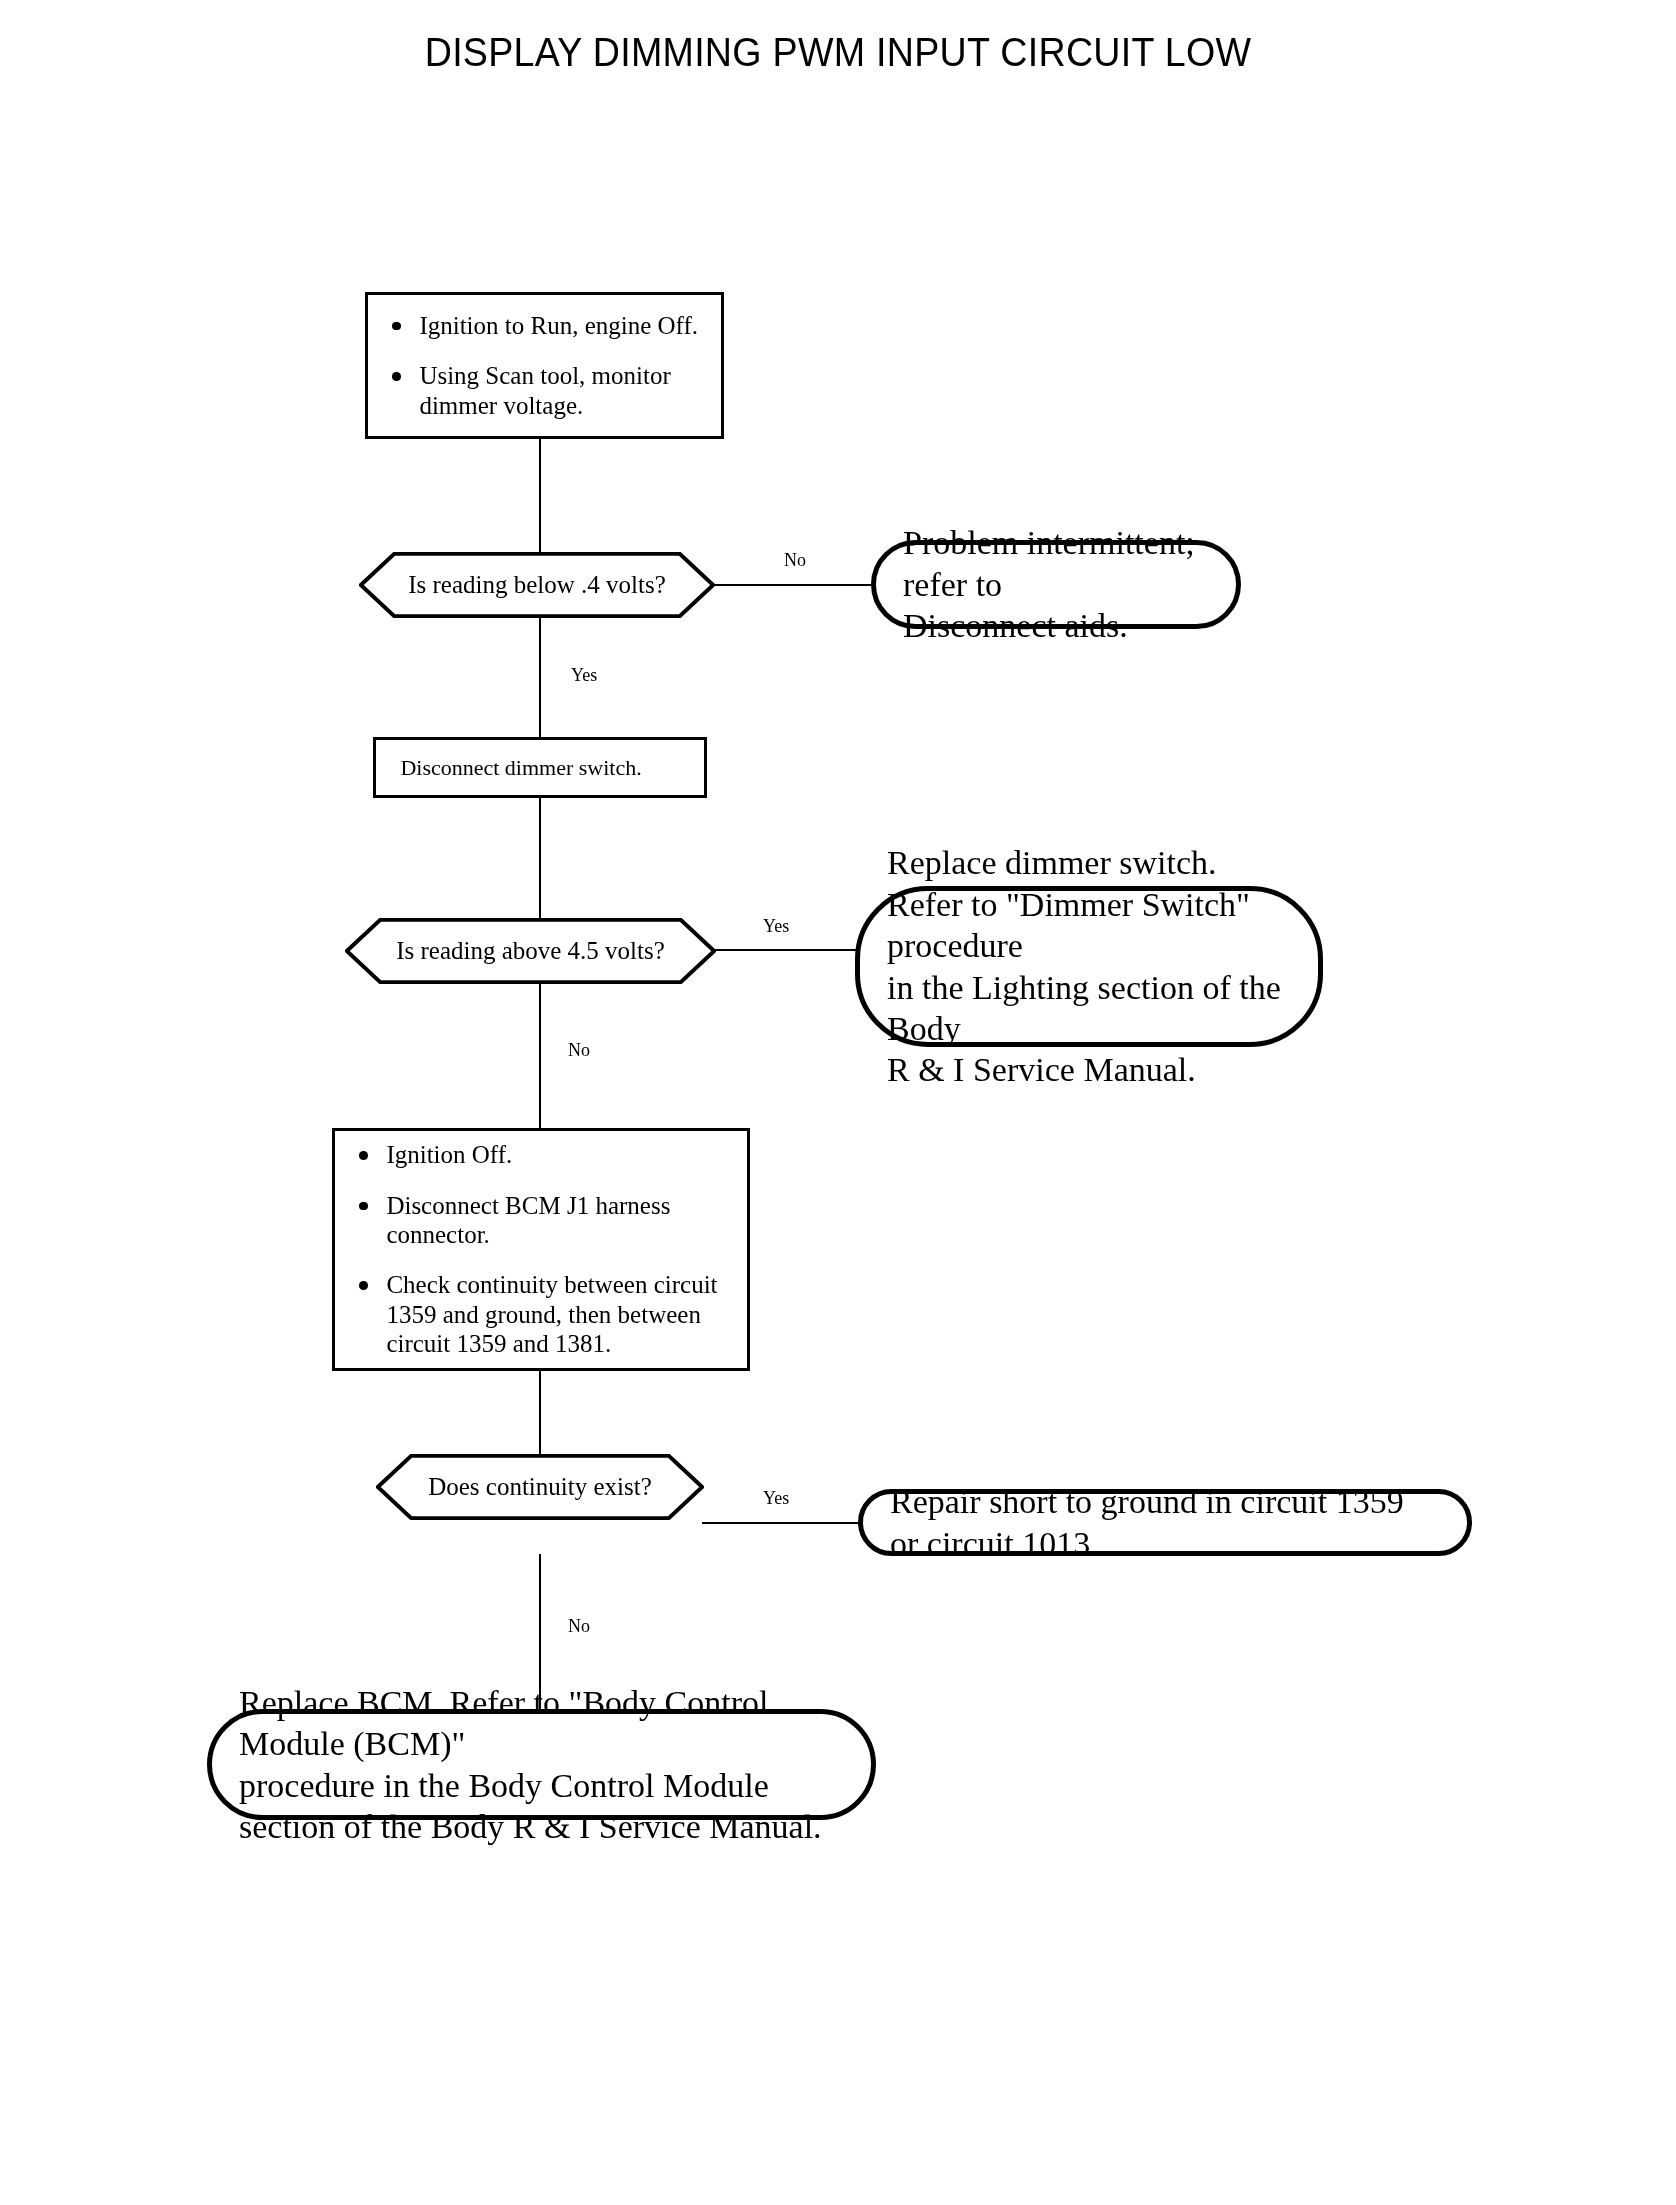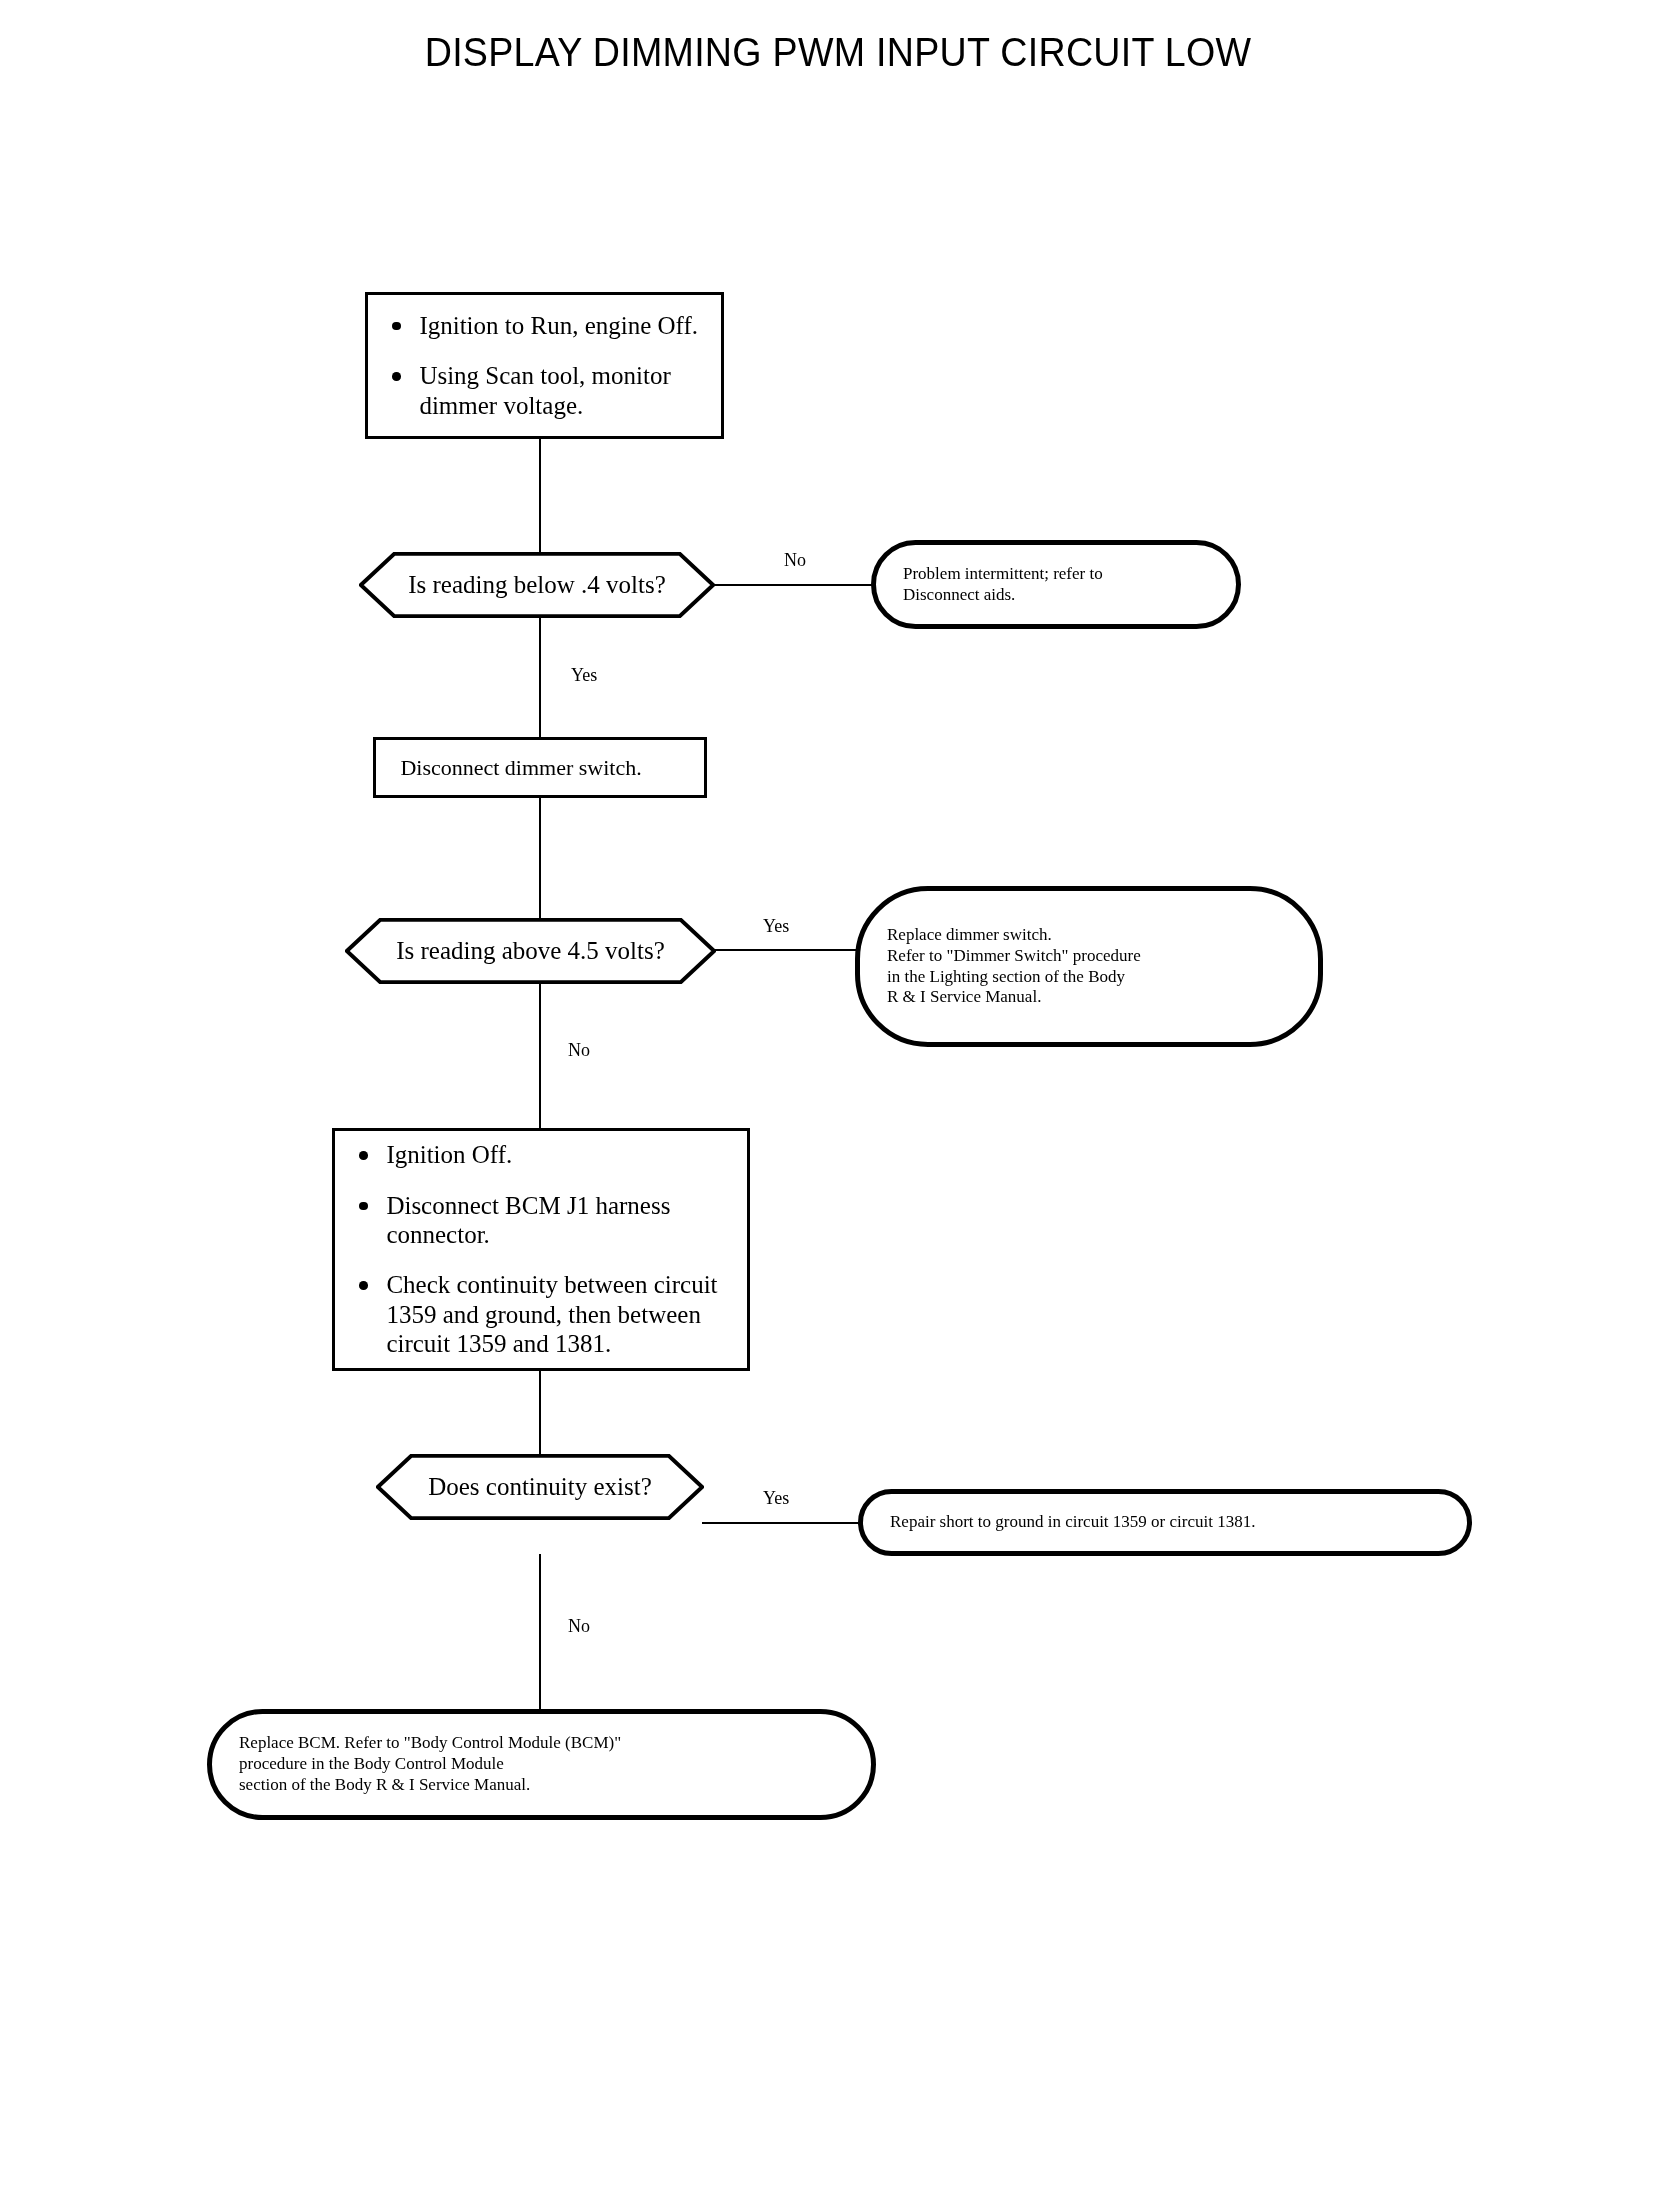--- a/index.html
+++ b/index.html
@@ -82,21 +82,21 @@
   }
 
   
   .terminal {
     border: 5.5px solid #000;
     border-radius: 73px;
     background: #fff;
     padding: 8.5px 27px;
   }
   .terminal .line {
-    font-size: 17px;
+    font-size: 34px;
     line-height: 1.22;
   }
 
   
   .decision {
     background: transparent;
     align-items: center;
     justify-content: center;
     text-align: center;
   }
@@ -204,21 +204,21 @@
     <svg class="hexshape" viewBox="0 0 540 108" preserveAspectRatio="none">
       <polygon points="3,54 58,3 482,3 537,54 482,105 58,105" fill="#ffffff" stroke="#000000" stroke-width="4" vector-effect="non-scaling-stroke"></polygon>
     </svg>
     <div class="dlabel">Does continuity exist?</div>
   </div>
 
   <div class="conn h" style="left:702px; top:1522px; width:159px;"></div>
   <div class="edge-label" style="left:763px; top:1489px;">Yes</div>
 
   <div class="node terminal" style="left:858px; top:1489px; width:614px; height:67px;">
-    <div class="line">Repair short to ground in circuit 1359 or circuit 1381.</div>
+    <div class="line">Repair short to ground in circuit 1359 or circuit 1013.</div>
   </div>
 
   <div class="conn v" style="left:539px; top:1554px; height:158px;"></div>
   <div class="edge-label" style="left:568px; top:1617px;">No</div>
 
   <div class="node terminal" style="left:207px; top:1709px; width:669px; height:111px;">
     <div class="line">Replace BCM. Refer to "Body Control Module (BCM)"</div>
     <div class="line">procedure in the Body Control Module</div>
     <div class="line">section of the Body R &amp; I Service Manual.</div>
   </div>

